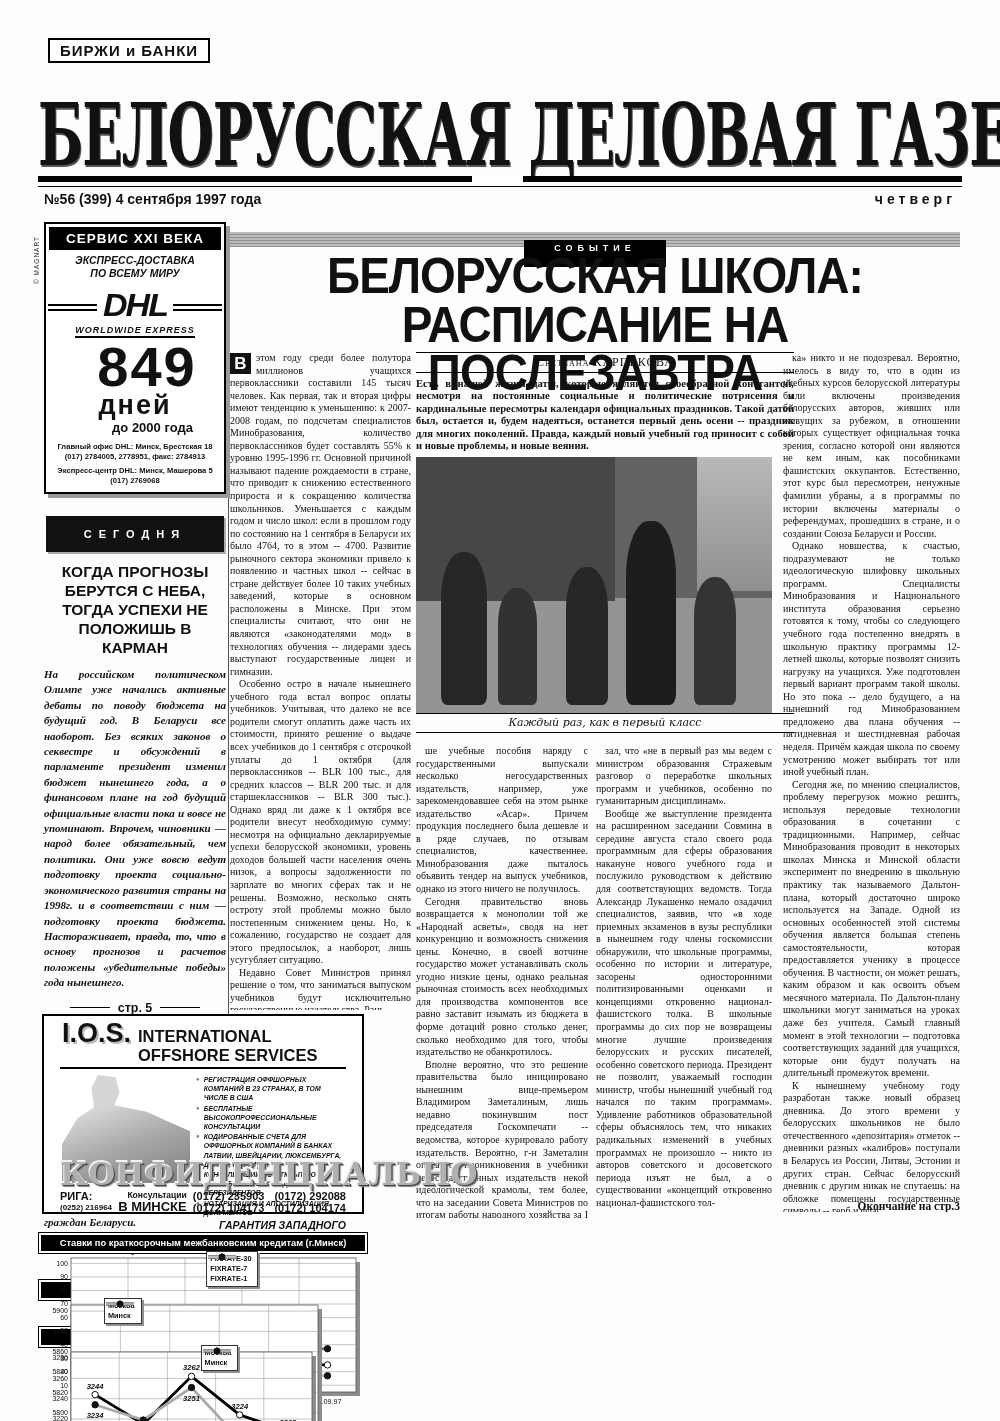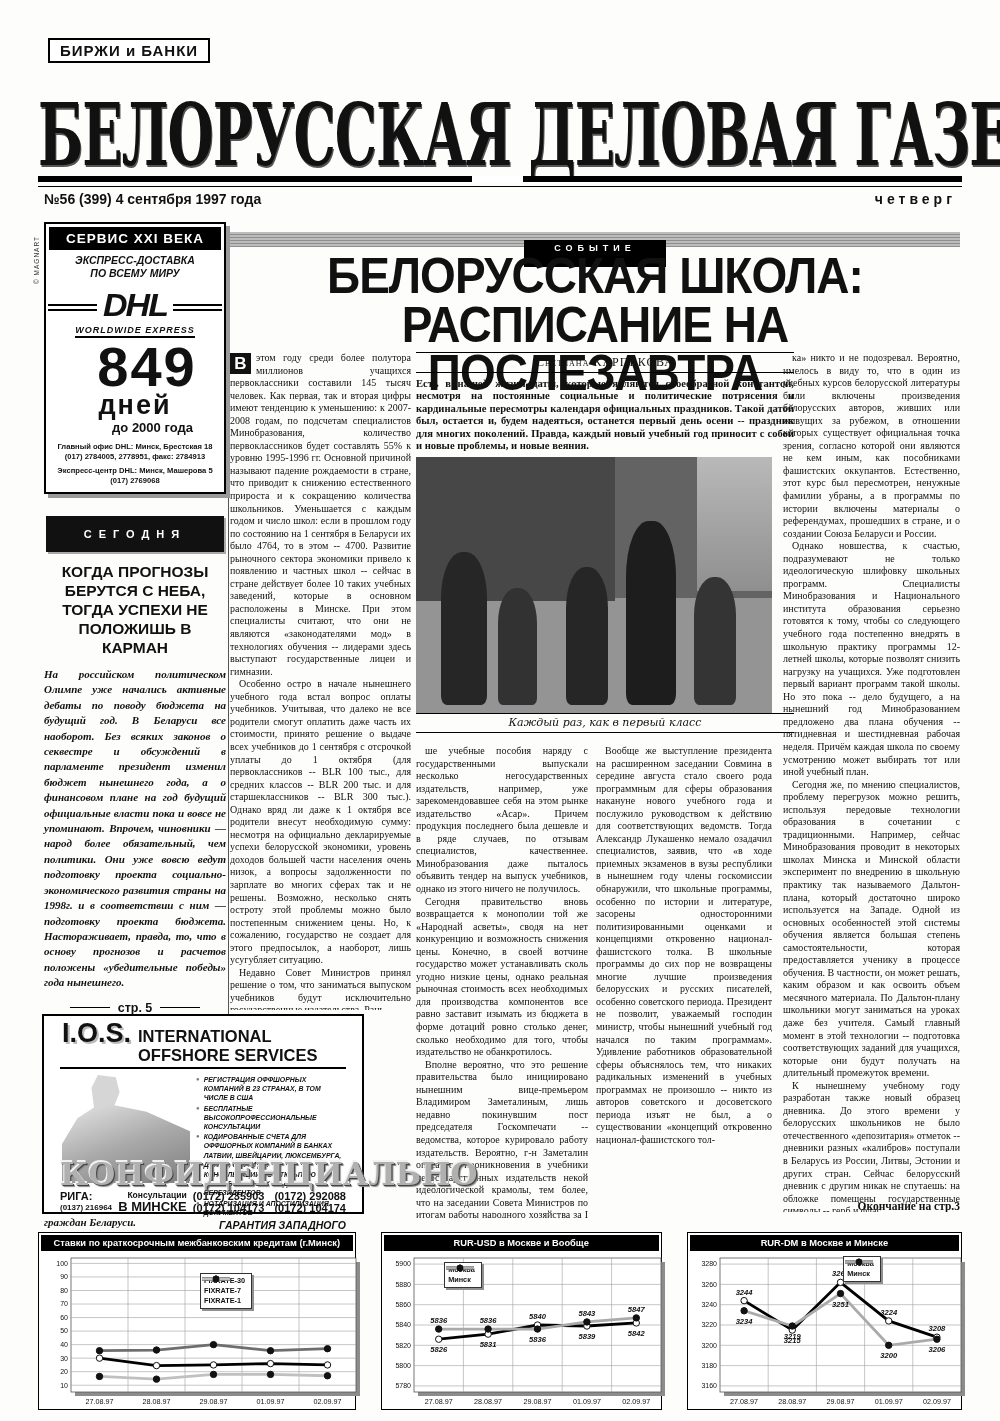--- a/index.html
+++ b/index.html
@@ -100,21 +100,21 @@
   .ios-big{font-family:"DejaVu Serif",serif;font-weight:900;font-size:31px;line-height:32px;
            text-align:center;letter-spacing:0px;color:#b0b0b0;transform:scaleY(1.05);
            text-shadow:-1px -1px 0 #f2f2f2,1px 1px 0 #444,2px 2px 1px #888;white-space:nowrap;}
   .ios-contacts{display:flex;justify-content:space-between;align-items:center;margin-top:1px;}
   .ios-riga{font:bold 11px/11px "Liberation Sans",sans-serif;}
   .ios-riga .ph{font-size:8px;}
   .ios-minsk{text-align:right;font:bold 8.5px/9px "Liberation Sans",sans-serif;}
   .ios-minsk .big{font:900 13px/13px "Liberation Sans",sans-serif;}
   .ios-phones{display:grid;grid-template-columns:auto auto;gap:0 10px;font:bold 11px/12px "Liberation Sans",sans-serif;}
   
-  .charts{position:absolute;left:38px;top:1232px;width:924px;height:178px;display:flex;gap:25px;}
+  .charts{position:absolute;left:38px;top:1232px;width:924px;height:178px;display:flex;gap:25px;flex-direction:column;}
   .panel{border:1px solid #000;background:#fff;box-sizing:border-box;padding:2px;display:flex;flex-direction:column;}
   .panel.p1{width:330px;}.panel.p2{width:292px;}.panel.p3{width:286px;}
   .ptitle{background:#000;color:#fff;text-align:center;font:bold 9.3px "Liberation Sans",sans-serif;
           padding:3px 0;}
   .chart{position:relative;flex:1;font-family:"Liberation Sans",sans-serif;}
   .chart svg{position:absolute;left:0;top:0;}
   .legend{position:absolute;background:#fff;border:1px solid #333;box-shadow:2px 2px 0 #909090;
           padding:2px 6px 2px 3px;font:bold 7.3px/10px "Liberation Sans",sans-serif;}
   .lg-row{display:flex;align-items:center;gap:4px;}
 </style>
@@ -207,20 +207,21 @@
       </div>
       <div class="caption">Каждый раз, как в первый класс</div>
     </div>
 
     <div class="col col2">
         <p class="para">ше учебные пособия наряду с государственными выпускали несколько негосударственных издательств, например, уже зарекомендовавшее себя на этом рынке издательство «Асар». Причем продукция последнего была дешевле и в ряде случаев, по отзывам специалистов, качественнее. Минобразования даже пыталось объявить тендер на выпуск учебников, однако из этого ничего не получилось.</p>
         <p class="para">Сегодня правительство вновь возвращается к монополии той же «Народнай асветы», сводя на нет конкуренцию и возможность снижения цены. Конечно, в своей вотчине государство может устанавливать сколь угодно низкие цены, однако реальная рыночная стоимость всех необходимых для производства компонентов все равно заставит изымать из бюджета в форме дотаций ровно столько денег, сколько необходимо для того, чтобы издательство не обанкротилось.</p>
         <p class="para">Вполне вероятно, что это решение правительства было инициировано нынешним вице-премьером Владимиром Заметалиным, лишь недавно покинувшим пост председателя Госкомпечати -- ведомства, которое курировало работу издательств. Вероятно, г-н Заметалин опасается проникновения в учебники негосударственных издательств некой идеологической крамолы, тем более, что на заседании Совета Министров по итогам работы народного хозяйства за I полугодие Александр Лукашенко ска-</p>
       </div>
     <div class="col col3">
+        <p class="para">зал, что «не в первый раз мы ведем с министром образования Стражевым разговор о переработке школьных программ и учебников, особенно по гуманитарным дисциплинам».</p>
         <p class="para">Вообще же выступление президента на расширенном заседании Совмина в середине августа стало своего рода программным для сферы образования накануне нового учебного года и послужило руководством к действию для соответствующих ведомств. Тогда Александр Лукашенко немало озадачил специалистов, заявив, что «в ходе приемных экзаменов в вузы республики в нынешнем году члены госкомиссии обнаружили, что школьные программы, особенно по истории и литературе, засорены односторонними политизированными оценками и концепциями откровенно национал-фашистского толка. В школьные программы до сих пор не возвращены многие лучшие произведения белорусских и русских писателей, особенно советского периода. Президент не позволит, уважаемый господин министр, чтобы нынешний учебный год начался по таким программам». Удивление работников образовательной сферы объяснялось тем, что никаких радикальных изменений в учебных программах не произошло -- никто из авторов советского и досоветского периода изъят не был, а о существовании «концепций откровенно национал-фашистского тол-</p>
       </div>
     <div class="col col4">
       <div>
           <p class="para">ка» никто и не подозревал. Вероятно, имелось в виду то, что в один из учебных курсов белорусской литературы были включены произведения белорусских авторов, живших или живущих за рубежом, в отношении которых существует официальная точка зрения, согласно которой они являются не кем иным, как пособниками фашистских оккупантов. Естественно, этот курс был пересмотрен, ненужные фамилии убраны, а в программы по истории включены материалы о референдумах, прошедших в стране, и о создании Союза Беларуси и России.</p>
           <p class="para">Однако новшества, к счастью, подразумевают не только идеологическую шлифовку школьных программ. Специалисты Минобразования и Национального института образования серьезно готовятся к тому, чтобы со следующего учебного года постепенно внедрять в школьную практику программы 12-летней школы, которые позволят снизить нагрузку на учащихся. Уже подготовлен первый вариант программ такой школы. Но это пока -- дело будущего, а на нынешний год Минобразованием предложено два плана обучения --пятидневная и шестидневная рабочая неделя. Причём каждая школа по своему усмотрению может выбирать тот или иной учебный план.</p>
           <p class="para">Сегодня же, по мнению специалистов, проблему перегрузок можно решить, используя передовые технологии образования в сочетании с традиционными. Например, сейчас Минобразования проводит в некоторых школах Минска и Минской области эксперимент по внедрению в школьную практику так называемого Дальтон-плана, который достаточно широко используется на Западе. Одной из основных особенностей этой системы обучения является большая степень самостоятельности, которая предоставляется ученику в процессе обучения. В частности, он может решать, каким образом и как освоить объем месячного материала. По Дальтон-плану школьники могут заниматься на уроках даже без учителя. Самый главный момент в этой технологии -- подготовка соответствующих заданий для учащихся, которые они будут получать на длительный промежуток времени.</p>
           <p class="para">К нынешнему учебному году разработан также новый образец дневника. До этого времени у белорусских школьников не было отечественного «депозитария» отметок -- дневники разных «калибров» поступали в Беларусь из России, Литвы, Эстонии и других стран. Сейчас белорусский дневник с другим никак не спутаешь: на обложке помещены государственные символы -- герб и флаг.</p>
         </div>
       <div class="cont">Окончание на стр.3</div>
@@ -240,21 +241,21 @@
           <p class="para">КОДИРОВАННЫЕ СЧЕТА ДЛЯ ОФФШОРНЫХ КОМПАНИЙ В БАНКАХ ЛАТВИИ, ШВЕЙЦАРИИ, ЛЮКСЕМБУРГА, ДАНИИ, США И ДР.</p>
           <p class="para">КОНСУЛЬТАЦИИ ПО ОТКРЫТИЮ СЧЕТОВ В БАНКАХ РБ ДЛЯ НЕРЕЗИДЕНТОВ</p>
           <p class="para">НОТАРИЗАЦИЯ И АПОСТИЛИЗАЦИЯ ДОКУМЕНТОВ</p>
         </div>
       <div class="ios-guar" style="margin-left:136px">ГАРАНТИЯ ЗАПАДНОГО КАЧЕСТВА</div>
     </div>
     <div class="ios-big">КОНФИДЕНЦИАЛЬНО</div>
     <div class="ios-contacts">
       <div class="ios-riga">
         <div>РИГА:</div>
-        <div class="ph">(0137) 216964</div>
+        <div class="ph">(0252) 216964</div>
       </div>
       <div class="ios-minsk">
         <div>Консультации</div>
         <div class="big">В МИНСКЕ</div>
       </div>
       <div class="ios-phones">
         <span>(0172) 235903</span>
         <span>(0172) 292088</span>
         <span>(0172) 104173</span>
         <span>(0172) 104174</span>

